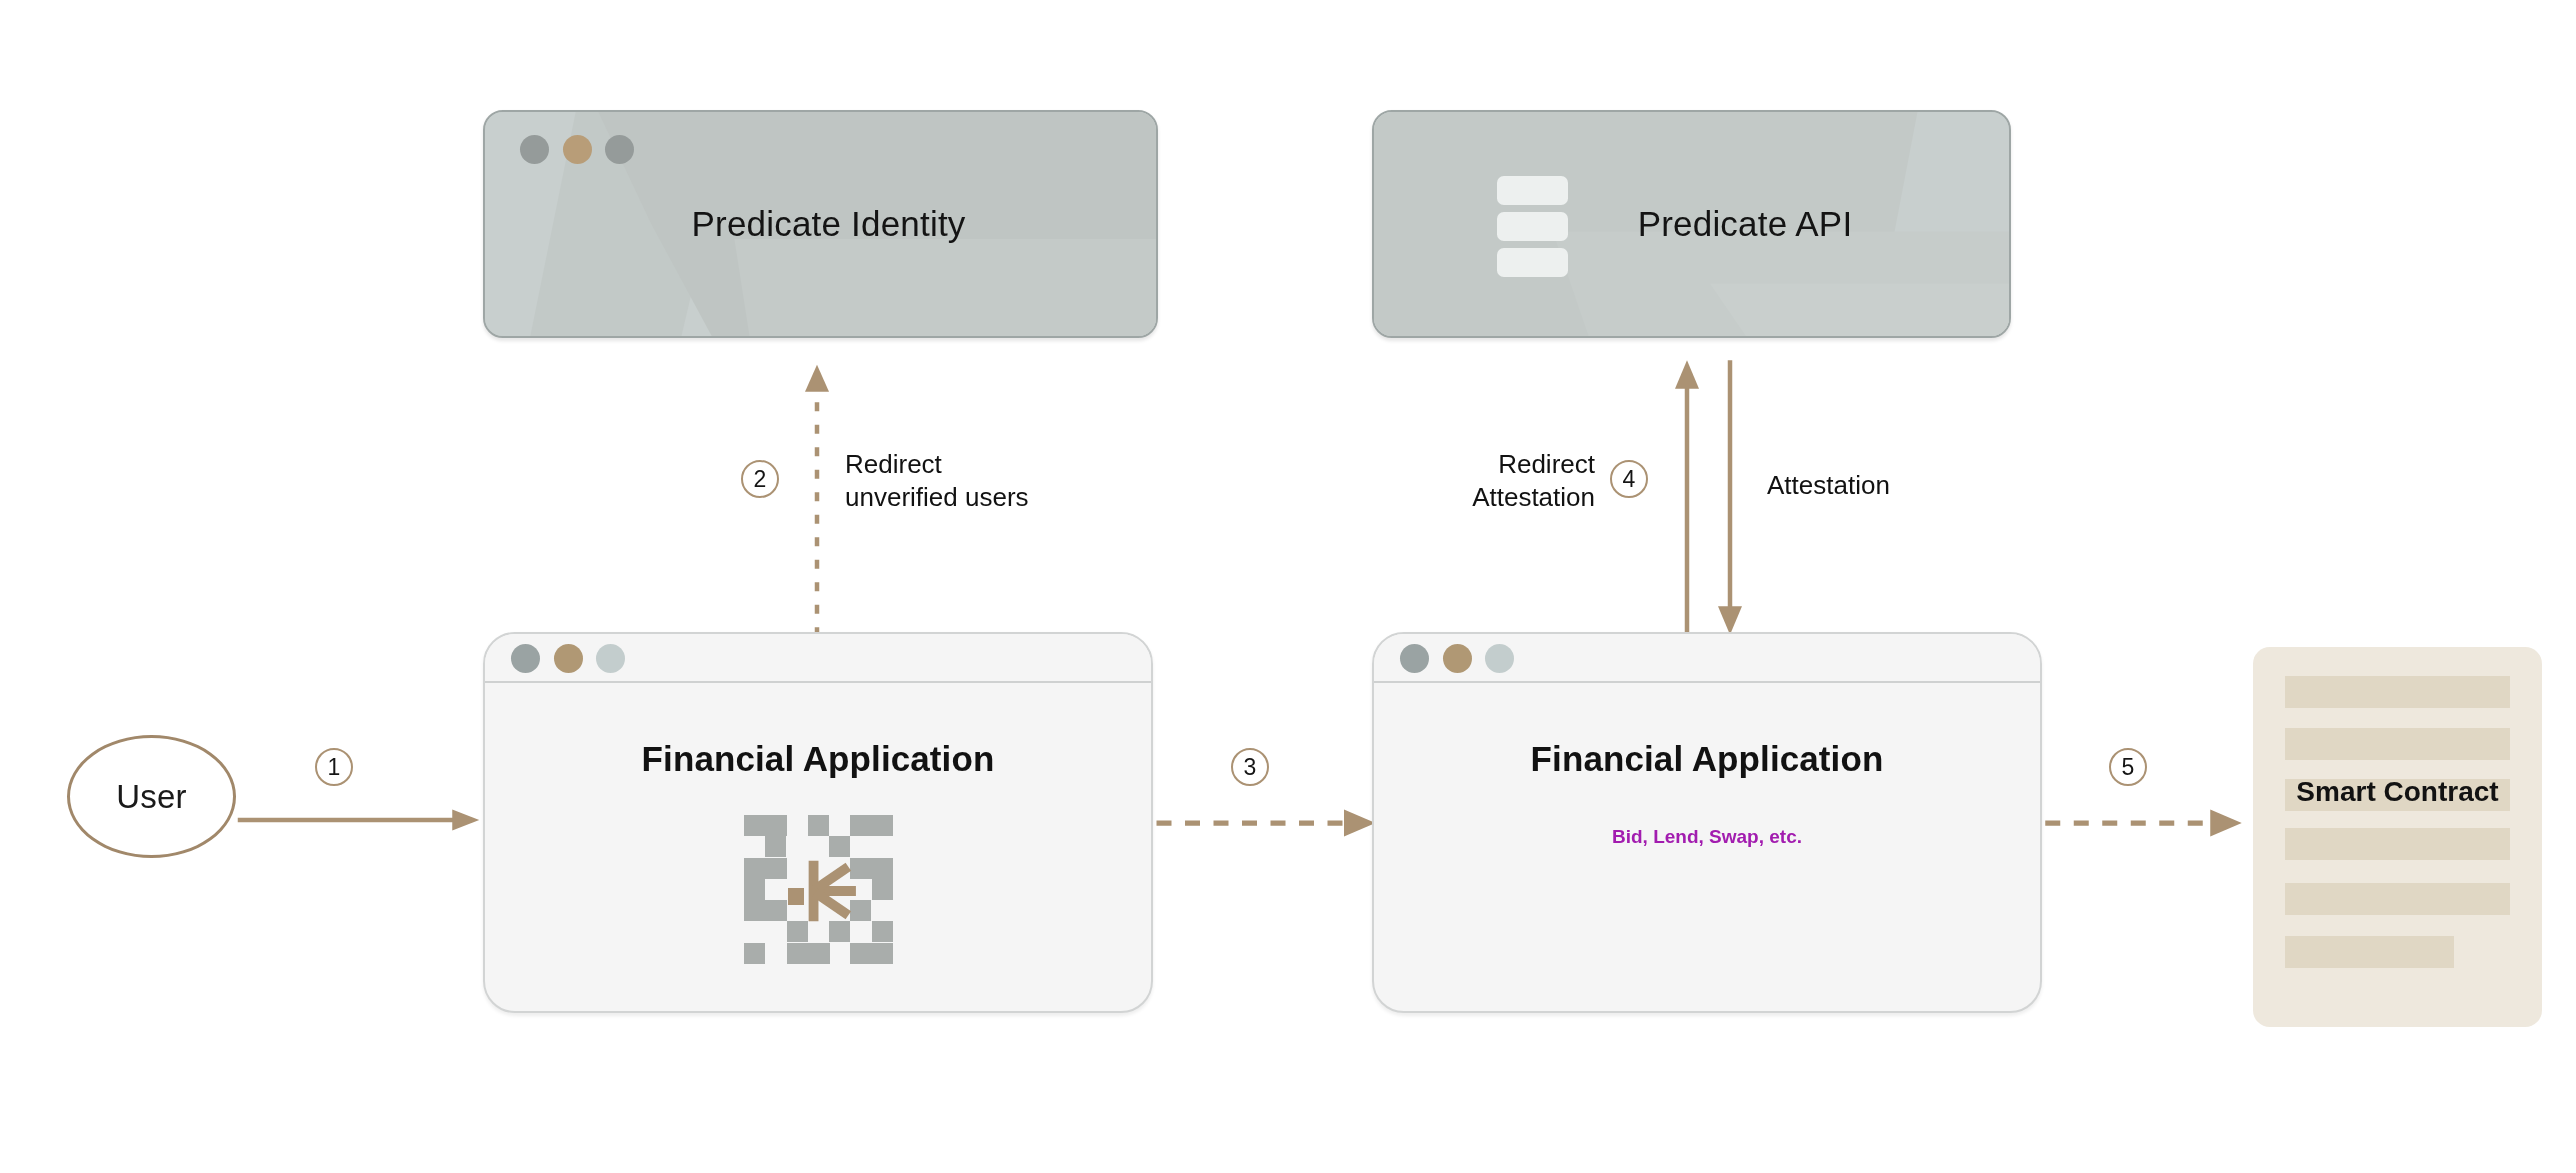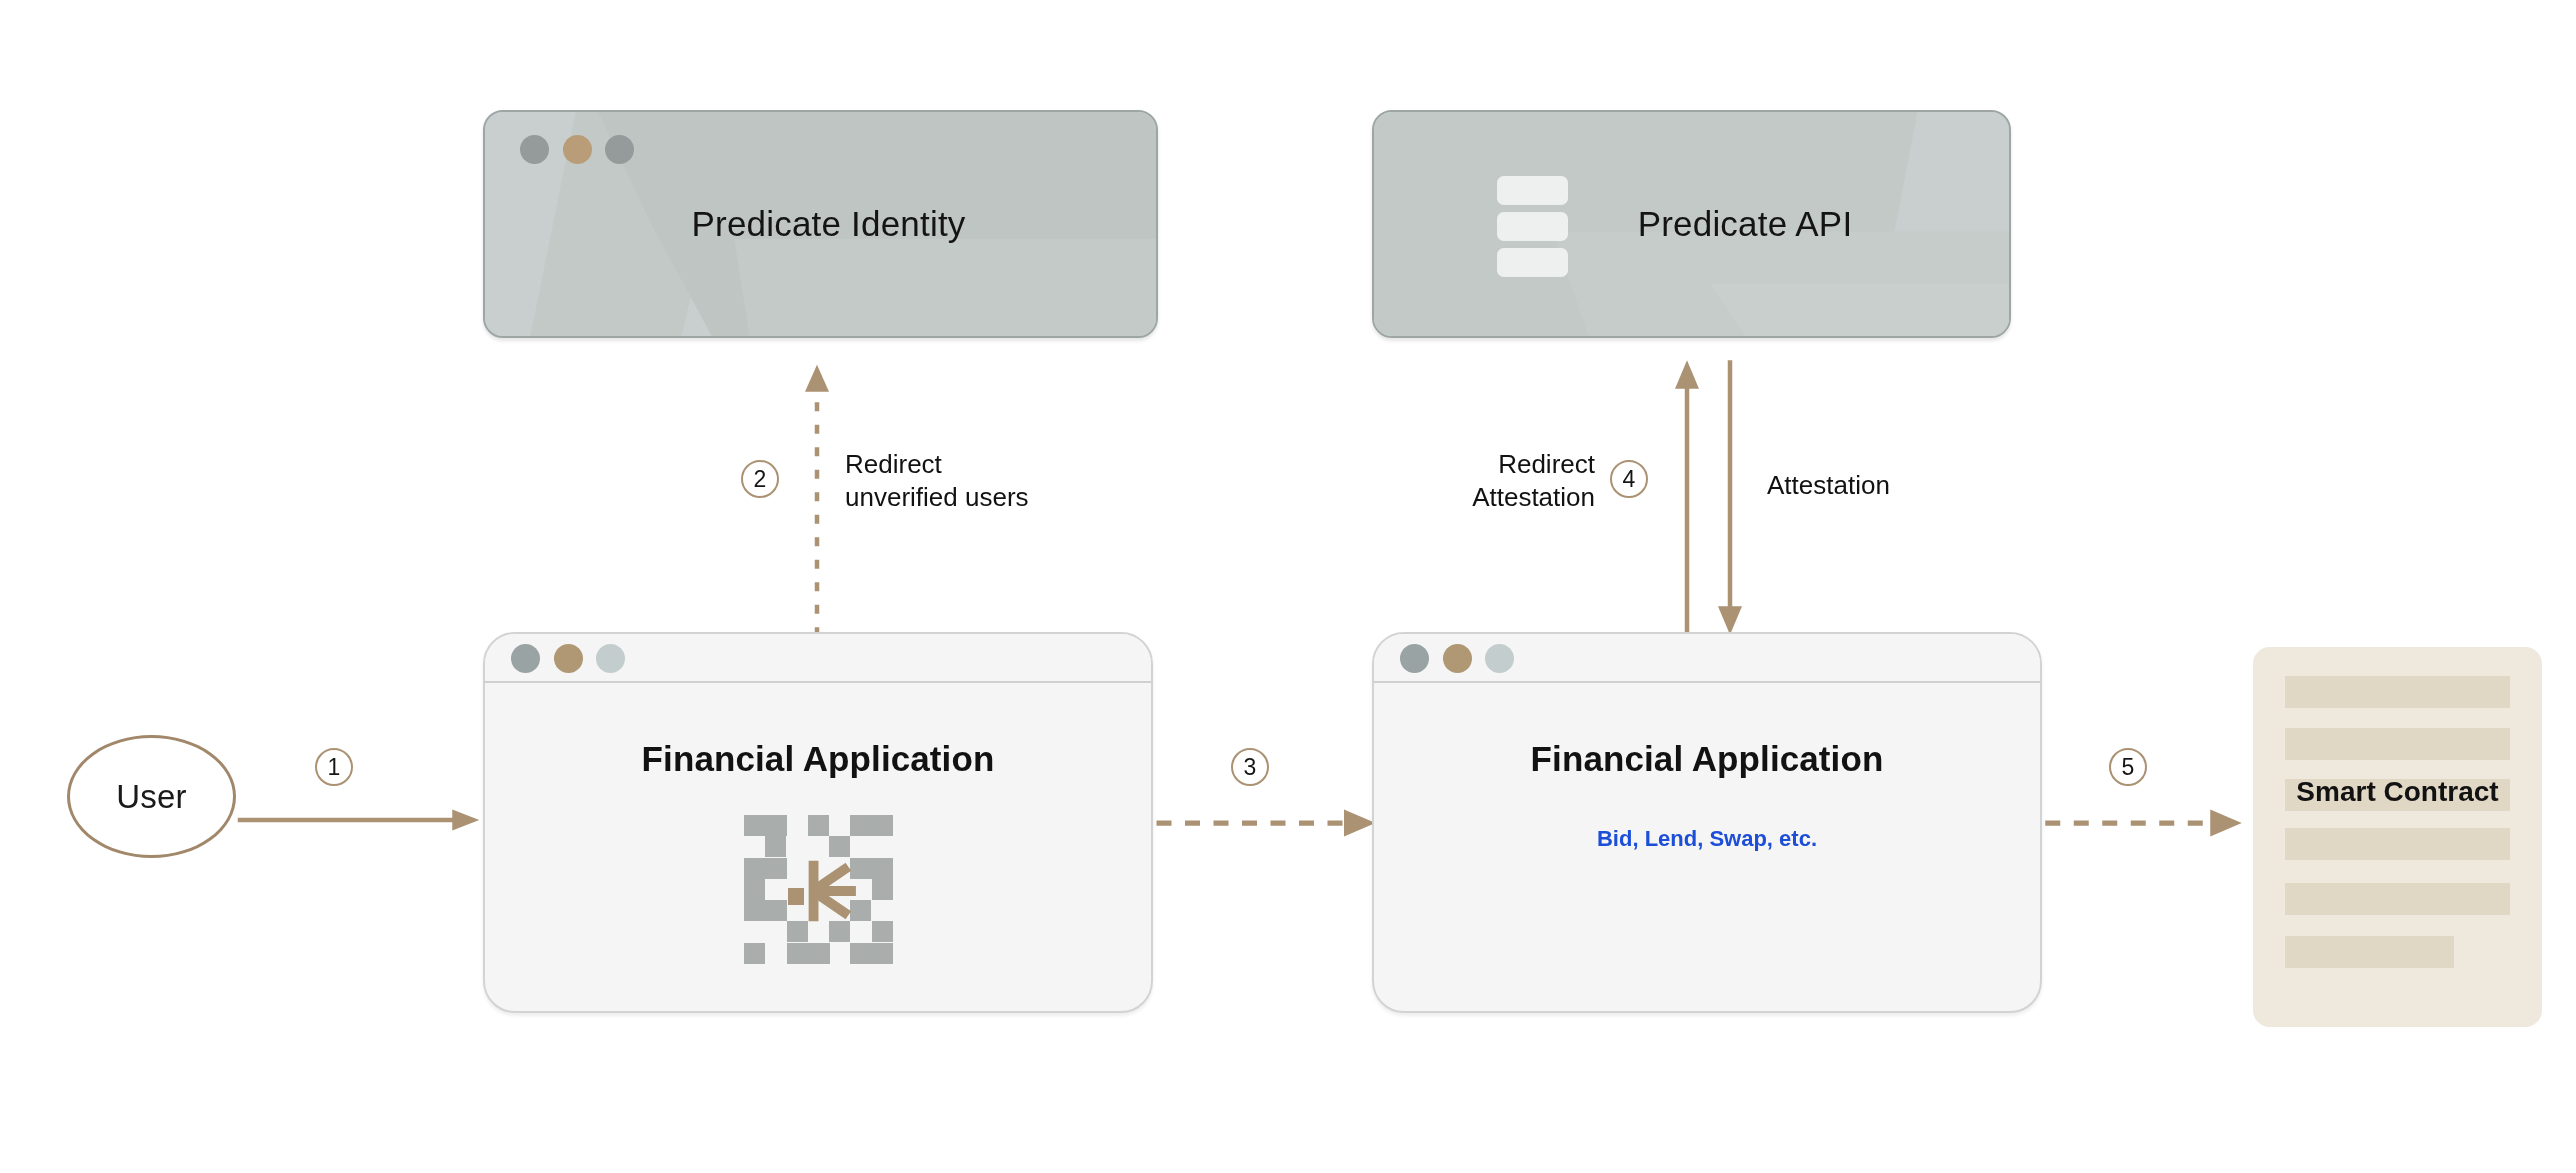--- a/index.html
+++ b/index.html
@@ -102,22 +102,22 @@
     display: flex; flex-direction: column;
     align-items: center;
   }
   .win-card .app-title {
     font-size: 35px; font-weight: 700;
     color: #121212;
     letter-spacing: 0.1px;
     white-space: nowrap;
   }
   .win-card .app-sub {
-    font-size: 22px; font-weight: 700;
-    color: #1d4ed8;
+    font-size: 19px; font-weight: 700;
+    color: #a21caf;
     text-align: center;
     line-height: 1.28;
   }
 
   
   .qr { position: relative; }
   .qr .cell { position: absolute; background: #a9adab; }
   .qr .mark { position: absolute; }
 
   

